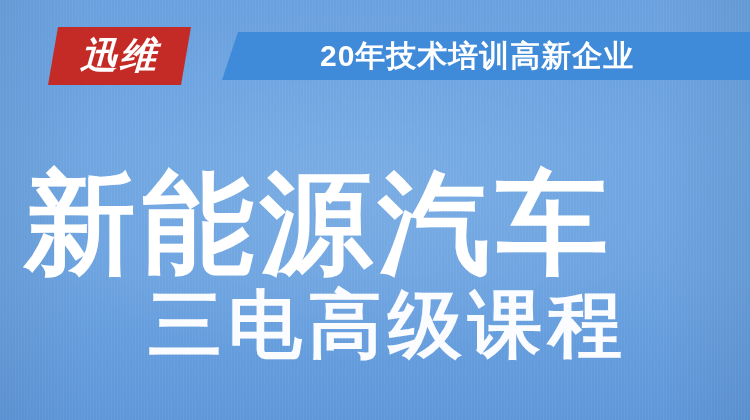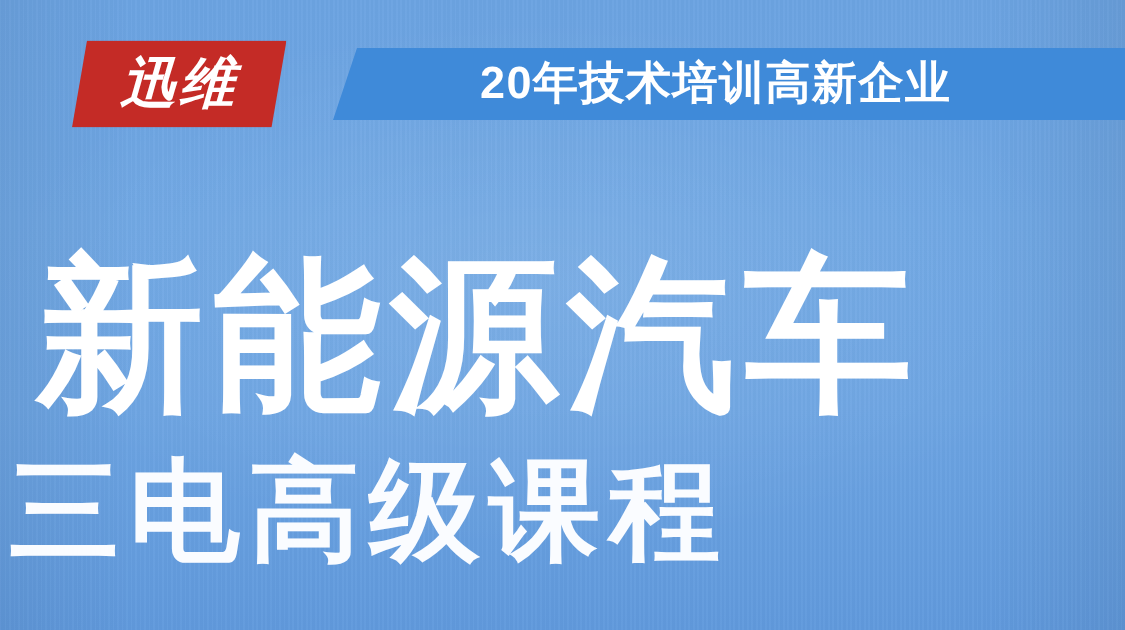--- a/index.html
+++ b/index.html
@@ -124,29 +124,28 @@
     letter-spacing: 6px;
     text-indent: 6px;
     white-space: nowrap;
   }
 
   .title-sub {
     position: absolute;
     left: 0;
     top: 288px;
     width: 628px;
-    text-align: left;
+    text-align: right;
     font-size: 74px;
     line-height: 1.0;
     font-weight: 700;
     color: #fafcff;
     letter-spacing: 6px;
     text-indent: 6px;
     white-space: nowrap;
-    margin-top: 16px;
   }
 </style>
 </head>
 <body>
 
 <div class="poster">
 
   <div class="bg-base"></div>
   <div class="bg-stripes"></div>
   <div class="bg-vignette"></div>

